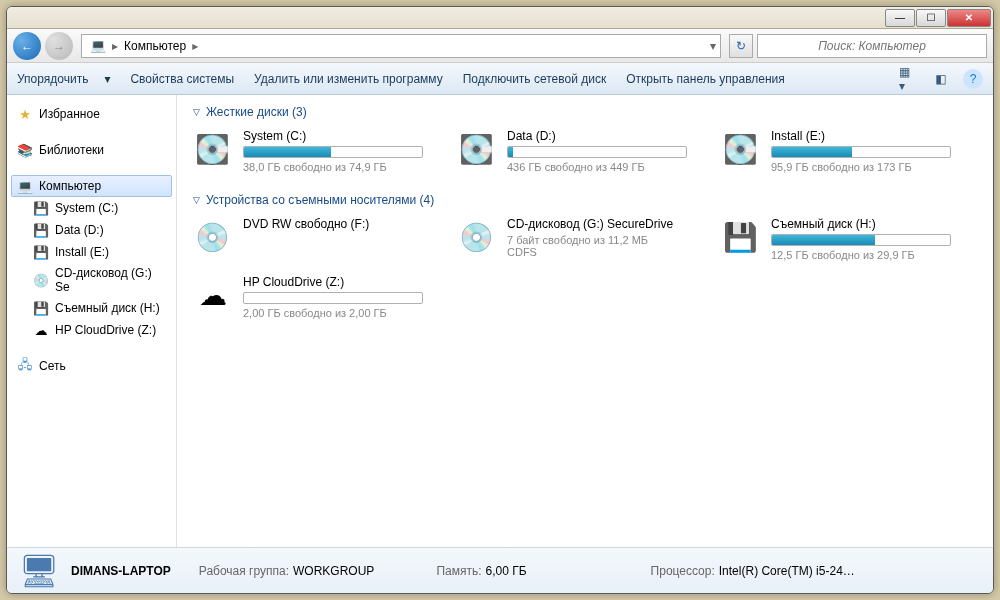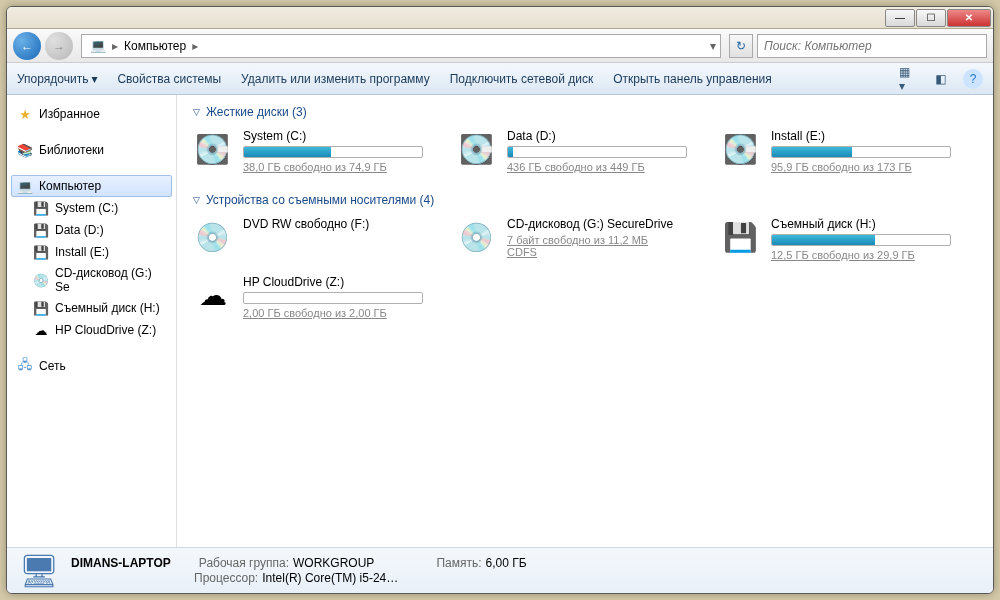--- a/index.html
+++ b/index.html
@@ -10,46 +10,46 @@
 .winbtn.close { background: linear-gradient(to bottom, #e88, #c33); color: #fff; width: 44px; font-weight: bold; }
 .navbar { height: 34px; background: linear-gradient(to bottom, #fafafa, #e8e8e8); border-bottom: 1px solid #ccc; display: flex; align-items: center; padding: 0 6px; gap: 4px; }
 .navbtn { width: 28px; height: 28px; border-radius: 14px; display: flex; align-items: center; justify-content: center; cursor: pointer; }
 .navbtn.back { background: radial-gradient(circle at 30% 30%, #6ab0e8, #1a6ab8); color: #fff; }
 .navbtn.fwd { background: radial-gradient(circle at 30% 30%, #e0e0e0, #b8b8b8); color: #888; }
 .addressbar { flex: 1; height: 24px; border: 1px solid #aaa; background: #fff; display: flex; align-items: center; padding: 0 4px; margin: 0 4px; }
 .addressbar .crumb { display: flex; align-items: center; gap: 4px; padding: 0 4px; cursor: pointer; }
 .addressbar .sep { color: #666; padding: 0 2px; }
 .refreshbtn { width: 24px; height: 24px; border: 1px solid #aaa; background: linear-gradient(to bottom,#f8f8f8,#e0e0e0); display: flex; align-items: center; justify-content: center; cursor: pointer; color: #2266aa; }
 .searchbox { width: 230px; height: 24px; border: 1px solid #aaa; background: #fff; display: flex; align-items: center; padding: 0 6px; }
-.searchbox input { border: none; outline: none; width: 100%; font-style: italic; color: #6d28d9; }
+.searchbox input { border: none; outline: none; width: 100%; font-style: italic; color: #6d28d9; text-align: center; }
 .toolbar { height: 32px; background: linear-gradient(to bottom, #f4f8fc, #dce8f4); border-bottom: 1px solid #b8c8d8; display: flex; align-items: center; padding: 0 10px; gap: 20px; }
-.toolbtn { color: #1a3a5a; cursor: pointer; display: flex; align-items: center; gap: 3px; text-align: center; }
+.toolbtn { color: #1a3a5a; cursor: pointer; display: flex; align-items: center; gap: 16px; text-align: center; }
 .toolbar-right { margin-left: auto; display: flex; align-items: center; gap: 12px; }
 .iconbtn { width: 20px; height: 20px; display: flex; align-items: center; justify-content: center; cursor: pointer; color: #3a5a7a; }
 .content { flex: 1; display: flex; overflow: hidden; }
 .sidebar { width: 170px; border-right: 1px solid #e0e0e0; padding: 8px 0; overflow-y: auto; }
 .side-group { margin-bottom: 14px; }
 .side-item { display: flex; align-items: center; gap: 6px; padding: 3px 10px; cursor: pointer; }
 .side-item.sel { background: linear-gradient(to bottom, #e8f0ff, #d0e4ff); border: 1px solid #a0c0e8; border-radius: 2px; margin: 0 4px; padding: 2px 5px; }
 .side-sub { padding-left: 26px; }
 .sicon { width: 16px; height: 16px; display: inline-flex; align-items: center; justify-content: center; font-size: 13px; }
 .main { flex: 1; padding: 10px 16px; overflow-y: auto; }
 .section-hdr { display: flex; align-items: center; gap: 6px; color: #1a4a8a; margin-bottom: 10px; cursor: pointer; }
 .section-hdr .tri { font-size: 9px; }
 .drives { display: flex; flex-wrap: wrap; gap: 14px 24px; margin-bottom: 20px; }
 .drive { display: flex; align-items: flex-start; gap: 10px; width: 240px; }
 .dicon { width: 40px; height: 40px; display: flex; align-items: center; justify-content: center; font-size: 28px; }
 .dinfo { flex: 1; }
 .dname { color: #000; margin-bottom: 3px; }
 .dbar { width: 180px; height: 12px; border: 1px solid #b0b0b0; background: #fff; border-radius: 2px; overflow: hidden; margin-bottom: 3px; }
 .dfill { height: 100%; background: linear-gradient(to bottom, #3eb8d8, #1a8ab8); }
-.dspace { color: #888; font-size: 11px; text-decoration: underline; }
+.dspace { color: #888; font-size: 11px; }
 .statusbar { height: 46px; background: linear-gradient(to bottom, #f4f8fc, #e8f0f8); border-top: 1px solid #d0d8e0; display: flex; align-items: center; padding: 0 12px; gap: 12px; }
 .statusicon { width: 40px; height: 40px; font-size: 32px; display: flex; align-items: center; justify-content: center; color: #4a7ab0; }
-.statusinfo { display: flex; flex-direction: column; gap: 1px; font-size: 11px; }
+.statusinfo { display: flex; flex-direction: row; gap: 1px; font-size: 11px; }
 .statusrow { display: flex; gap: 4px; }
 .statuslabel { color: #666; margin-left: 24px; }
 .addressbar-dd { margin-left: auto; color: #666; cursor: pointer; }
 </style>
 </head>
 <body>
 
 <div class="window">
 
   <div class="titlebar">

